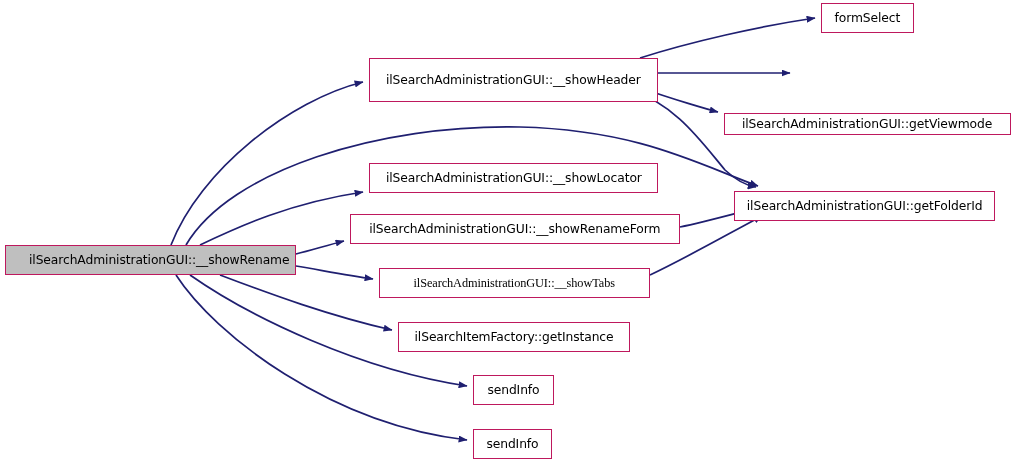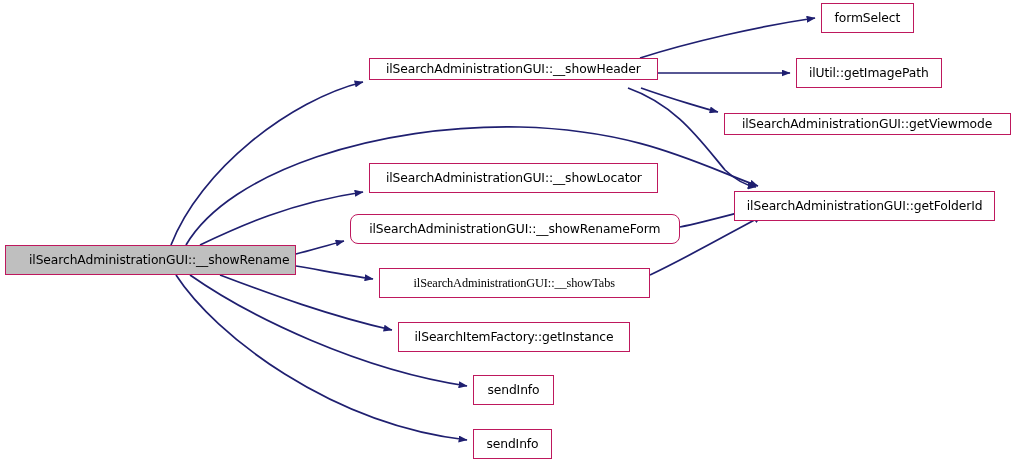--- a/index.html
+++ b/index.html
@@ -89,45 +89,42 @@
       <path d="M 680,227 C 700,223 726,216 749,210"></path>
 
       <path d="M 650,275 C 686,258 728,234 762,216"></path>
     </g>
   </svg>
 
   <div class="node root" style="left:5px; top:245px; width:291px; height:30px;">
     <span class="node-label">ilSearchAdministrationGUI::__showRename</span>
   </div>
 
-  <div class="node" style="left:369px; top:58px; width:289px; height:22px;">
+  <div class="node" style="left:369px; top:58px; width:289px; height:44px;">
     <span class="node-label">ilSearchAdministrationGUI::__showHeader</span>
   </div>
 
   <div class="node" style="left:821px; top:3px; width:93px; height:30px;">
     <span class="node-label">formSelect</span>
   </div>
 
-  <div class="node" style="left:796px; top:58px; width:146px; height:30px;">
-    <span class="node-label">ilUtil::getImagePath</span>
-  </div>
 
   <div class="node" style="left:724px; top:113px; width:287px; height:22px;">
     <span class="node-label">ilSearchAdministrationGUI::getViewmode</span>
   </div>
 
   <div class="node" style="left:734px; top:191px; width:261px; height:30px;">
     <span class="node-label">ilSearchAdministrationGUI::getFolderId</span>
   </div>
 
   <div class="node" style="left:369px; top:163px; width:289px; height:30px;">
     <span class="node-label">ilSearchAdministrationGUI::__showLocator</span>
   </div>
 
-  <div class="node" style="left:350px; top:214px; width:330px; height:30px;border-radius:8px;">
+  <div class="node" style="left:350px; top:214px; width:330px; height:30px;">
     <span class="node-label">ilSearchAdministrationGUI::__showRenameForm</span>
   </div>
 
   <div class="node" style="left:379px; top:268px; width:271px; height:30px;font-family:Liberation Serif, serif;">
     <span class="node-label">ilSearchAdministrationGUI::__showTabs</span>
   </div>
 
   <div class="node" style="left:398px; top:322px; width:232px; height:30px;">
     <span class="node-label">ilSearchItemFactory::getInstance</span>
   </div>

